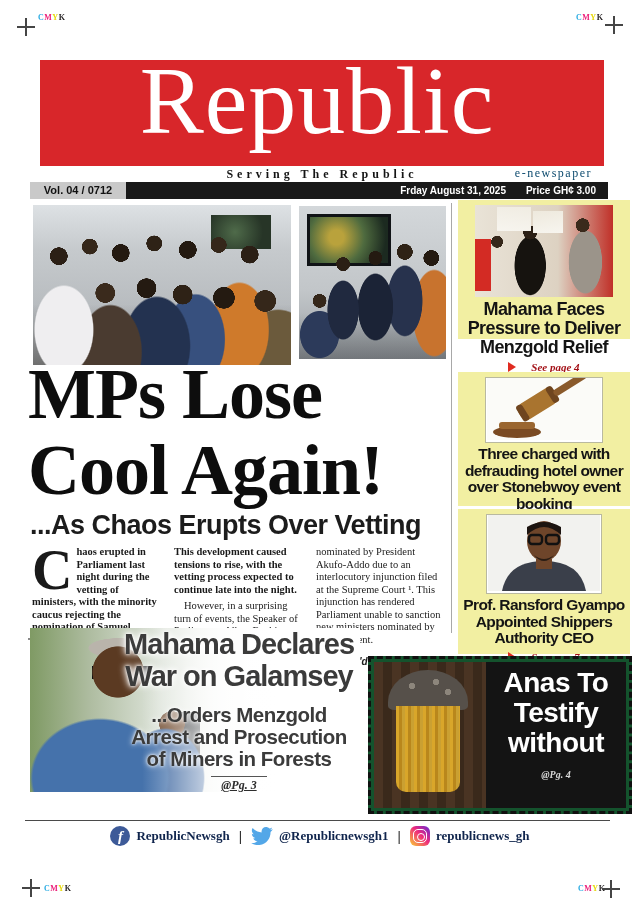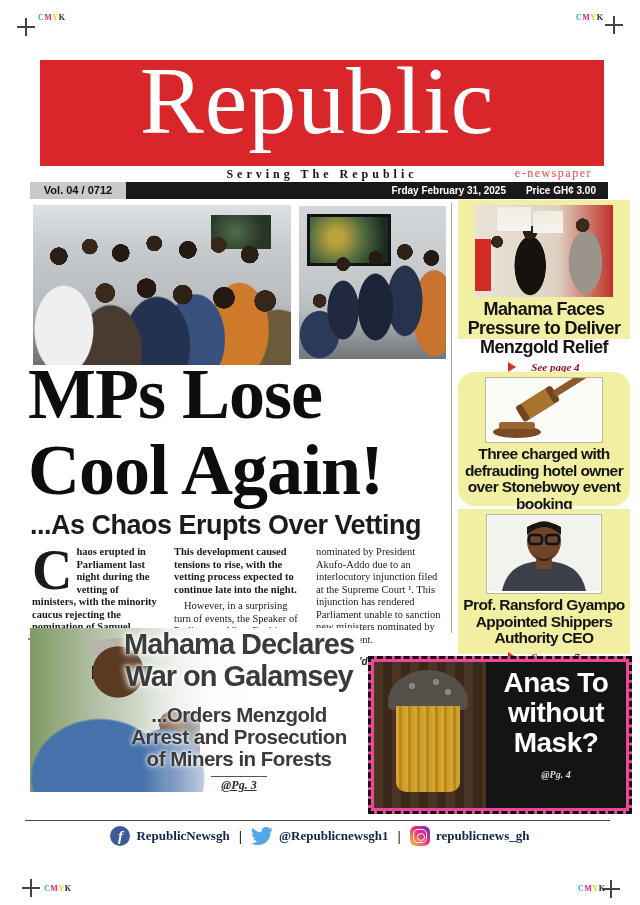--- a/index.html
+++ b/index.html
@@ -14,21 +14,21 @@
   .cmyk .c{color:#29abe2}.cmyk .m{color:#ec1e79}.cmyk .y{color:#e8d90c}.cmyk .k{color:#231f20}
 
   
   .masthead{position:absolute;left:40px;top:60px;width:564px;height:106px;background:#d8262a;}
   .masthead .title{position:absolute;left:0;right:10px;top:-14px;text-align:center;
       color:#fff;font-weight:normal;font-size:96px;line-height:110px;letter-spacing:1px;}
   .masthead .subtitle{position:absolute;right:98px;bottom:0px;color:#fff;font-weight:bold;
       font-size:38px;line-height:38px;letter-spacing:1px;}
   .tagline{position:absolute;left:40px;top:167px;width:564px;text-align:center;
       font-weight:bold;font-size:12px;letter-spacing:4px;color:#151515;}
-  .enews{position:absolute;right:48px;top:166px;font-size:12px;letter-spacing:1.5px;color:#ef4444;}
+  .enews{position:absolute;right:48px;top:166px;font-size:12px;letter-spacing:1.5px;color:#0c4a6e;}
 
   
   .volbox{position:absolute;left:30px;top:182px;width:96px;height:17px;background:#c9c9c9;
       font:bold 11px/17px "Liberation Sans",sans-serif;text-align:center;color:#111;}
   .infobar{position:absolute;left:126px;top:182px;width:482px;height:17px;background:#191919;
       color:#fff;font:bold 10px/17px "Liberation Sans",sans-serif;text-align:right;}
   .infobar .date{margin-right:20px;}
   .infobar .price{margin-right:12px;}
 
   
@@ -95,21 +95,21 @@
   .col .b{font-weight:bold;}
   .dropcap{float:left;font-weight:bold;font-size:56px;line-height:44px;padding:2px 4px 0 0;}
   .col p{margin:0 0 4px 0;}
   .col .indent{text-indent:10px;}
   .contd{text-align:center;font-family:"Liberation Sans",sans-serif;
       font-weight:bold;font-style:italic;font-size:10px;margin-top:10px;}
 
   
   .sb{position:absolute;left:458px;width:172px;background:#f2efa2;text-align:center;}
   .sb1{top:200px;height:139px;}
-  .sb2{top:372px;height:134px;border-radius:17px;}
+  .sb2{top:372px;height:134px;}
   .sb3{top:509px;height:145px;}
   .sb-photo{margin:5px auto 3px auto;background:#fff;border:1px solid #b9b9a0;position:relative;overflow:hidden;}
   .sb-head{font-family:"Liberation Sans",sans-serif;font-weight:bold;color:#141414;
       letter-spacing:-.6px;padding:0 2px;}
   .sb1 .sb-head{font-size:18px;line-height:19px;}
   .sb2 .sb-head,.sb3 .sb-head{font-size:15.5px;line-height:16.5px;}
   .seepage{display:inline-flex;align-items:center;gap:15px;margin-top:4px;
       font-weight:bold;font-style:italic;font-size:11px;color:#a31016;cursor:pointer;}
   .tri{width:0;height:0;border-left:8px solid #e02b20;border-top:5px solid transparent;
       border-bottom:5px solid transparent;}
@@ -151,21 +151,21 @@
   .galamsey .txt{position:absolute;right:2px;top:0;width:238px;text-align:center;
       font-family:"Liberation Sans",sans-serif;color:#3b3b3b;}
   .galamsey .h{font-weight:bold;font-size:29px;line-height:32px;letter-spacing:-1px;
       text-shadow:0 0 3px #fff,0 0 6px #fff,0 0 8px #fff;}
   .galamsey .s{font-weight:bold;font-size:20.5px;line-height:22px;letter-spacing:-.5px;margin-top:10px;
       text-shadow:0 0 3px #fff,0 0 6px #fff;}
   .galamsey .pg{display:inline-block;margin-top:6px;font-family:"Liberation Serif",serif;
       font-weight:bold;font-style:italic;font-size:12px;color:#2e2e2e;
       border-top:1.5px solid #555;padding:1px 10px;text-decoration:underline;cursor:pointer;}
 
-  .anas{position:absolute;left:368px;top:656px;width:264px;height:158px;background:#ec4899;
+  .anas{position:absolute;left:368px;top:656px;width:264px;height:158px;background:#14532d;
       border:3px dashed #101010;box-sizing:border-box;padding:3px;}
   .anas .inner{width:100%;height:100%;background:#141414;display:flex;}
   .anas .mask{position:relative;width:112px;height:100%;overflow:hidden;
       background:repeating-linear-gradient(90deg,#4a3423 0 9px,#3a291b 9px 18px);}
   .anas .mask::before{content:"";position:absolute;left:14px;top:8px;width:80px;height:40px;
       border-radius:50% 50% 8% 8%/80% 80% 10% 10%;
       background:radial-gradient(circle 3px at 30% 40%,#8d867c 97%,transparent),
                  radial-gradient(circle 3px at 60% 30%,#8d867c 97%,transparent),
                  radial-gradient(circle 3px at 75% 55%,#8d867c 97%,transparent),#56504a;}
   .anas .mask::after{content:"";position:absolute;left:22px;top:44px;width:64px;height:86px;
@@ -200,21 +200,21 @@
   <div class="cross" style="left:605px;top:16px;"></div>
 
   <div class="masthead">
     <div class="title">Republic</div>
   </div>
   <div class="tagline">Serving The Republic</div>
   <div class="enews">e-newspaper</div>
 
   <div class="volbox">Vol. 04 / 0712</div>
   <div class="infobar">
-    <span class="date">Frday February 31, 2025</span><span class="price">Price GH¢ 3.00</span>
+    <span class="date">Frday August 31, 2025</span><span class="price">Price GH¢ 3.00</span>
   </div>
 
   <div class="photo photo-left"></div>
   <div class="photo photo-right"></div>
   <div class="vdivider"></div>
 
   <div class="headline">
     <div>MPs Lose</div>
     <div>Cool Again!</div>
   </div>
@@ -297,22 +297,22 @@
       <div class="s" style="margin-top:0;">of Miners in Forests</div>
       <div class="pg">@Pg. 3</div>
     </div>
   </div>
 
   <div class="anas">
     <div class="inner">
       <div class="mask"></div>
       <div class="txt">
         <div class="h">Anas To</div>
+        <div class="h">Testify</div>
         <div class="h">without</div>
-        <div class="h">Mask?</div>
         <div class="pg">@Pg. 4</div>
       </div>
     </div>
   </div>
 
   <div class="footline"></div>
   <div class="social">
     <span class="item">
       <span class="fb">f</span>
       <span>RepublicNewsgh</span>

